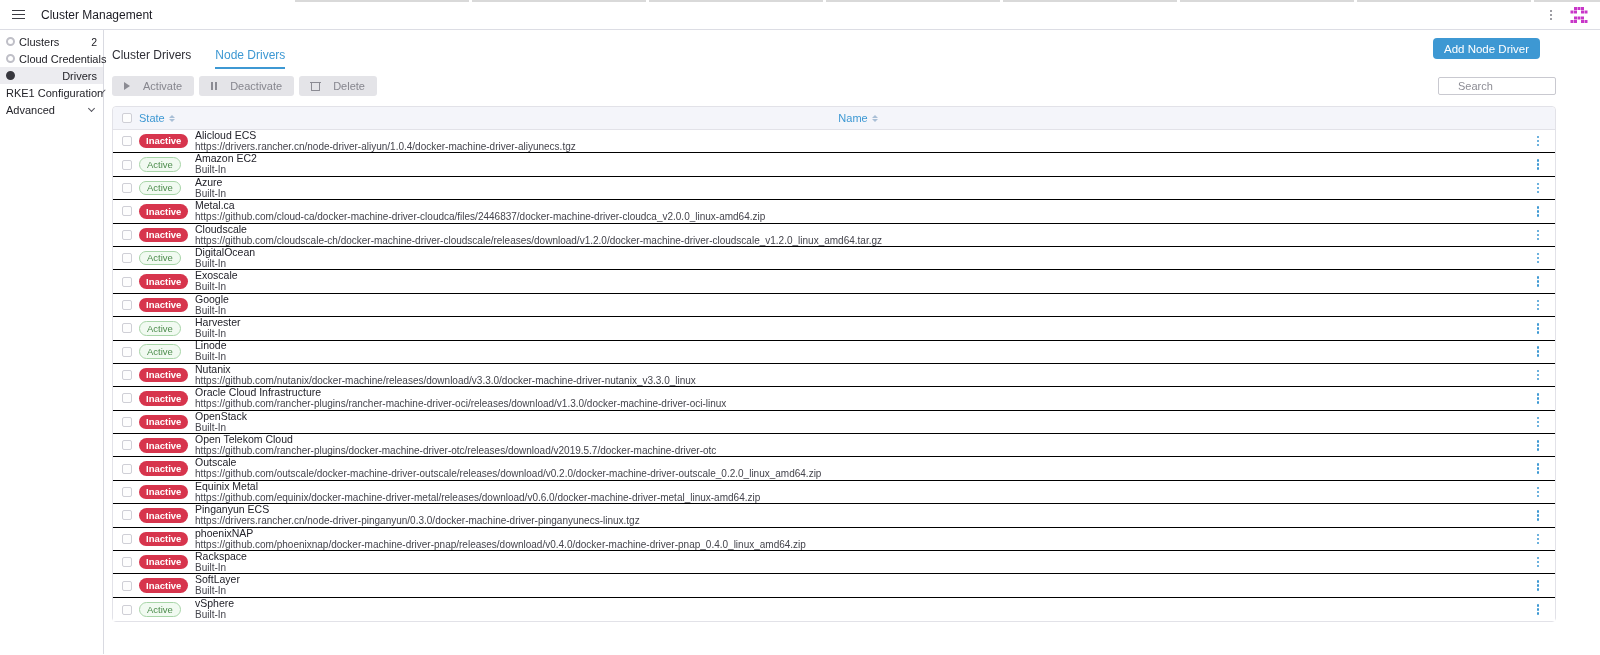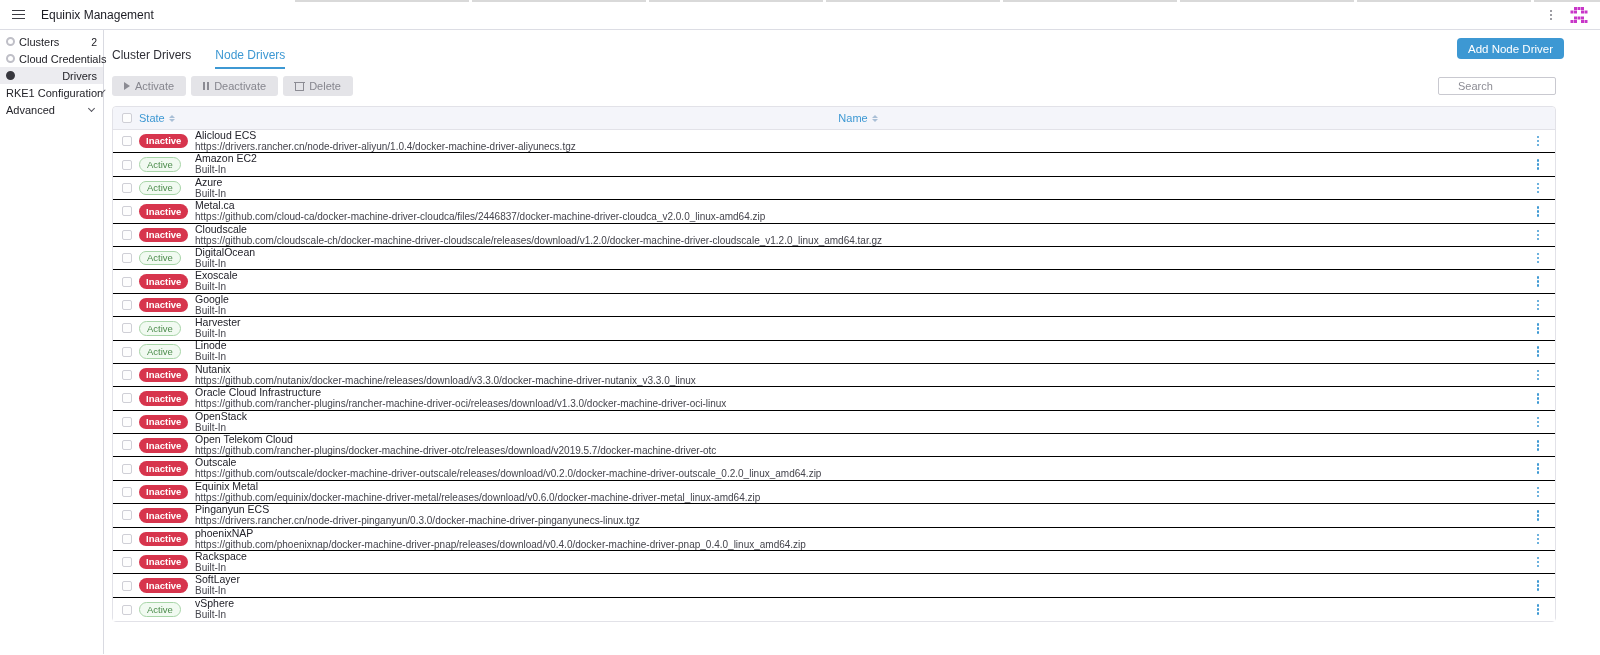--- a/index.html
+++ b/index.html
@@ -34,26 +34,26 @@
   .ring-icon.filled { border-color:#37373e; background:#37373e; }
   .side-count { margin-left:auto; font-size:10.5px; color:#232329; }
   .chevron { width:5px; height:5px; border-right:1.2px solid #55555e; border-bottom:1.2px solid #55555e;
     transform:rotate(45deg); margin-left:auto; margin-right:3px; margin-top:-3px; }
 
   
   .main { flex:1; padding:0 44px 0 8px; position:relative; }
   .tabs { display:flex; gap:24px; margin-top:18px; }
   .tab { font-size:12px; color:#2f2f36; padding-bottom:5px; cursor:pointer; border-bottom:2px solid transparent; }
   .tab.active { color:#3d98d3; border-bottom-color:#3d98d3; }
-  .add-btn { position:absolute; top:8px; right:36px; background:#3d98d3; color:#fff; font-size:11.5px;
+  .add-btn { position:absolute; top:8px; right:60px; background:#3d98d3; color:#fff; font-size:11.5px;
     height:21px; padding:0 11px; border:none; border-radius:4px; cursor:pointer; }
 
   .toolbar { margin-top:7px; display:flex; gap:5px; position:relative; }
   .tbtn { background:#e4e4e8; color:#86868e; font-size:11px; height:20px; padding:0 12px;
-    border:none; border-radius:3px; display:flex; align-items:center; gap:5px; cursor:default; }
+    border:none; border-radius:3px; display:flex; align-items:center; gap:13px; cursor:default; }
   .play-ico { width:0; height:0; border-top:4px solid transparent; border-bottom:4px solid transparent;
     border-left:6px solid #8b8b93; }
   .pause-ico { display:flex; gap:2px; }
   .pause-ico i { width:2px; height:8px; background:#8b8b93; }
   .trash-ico { width:9px; height:10px; position:relative; }
   .trash-ico:before { content:""; position:absolute; top:2px; left:0; right:0; bottom:0;
     border:1px solid #8b8b93; border-top:none; border-radius:0 0 1px 1px; }
   .trash-ico:after { content:""; position:absolute; top:1px; left:-1px; right:-1px; height:1px; background:#8b8b93; }
   .search-input { position:absolute; right:0; top:1px; width:118px; height:18px;
     border:1px solid #c9c9d0; border-radius:2px; font-size:11px; padding:0 19px; color:#333;
@@ -89,21 +89,21 @@
 <body>
 
 <div class="top-strip"></div>
 
 <div class="app-header">
   <span class="hamburger">
       <i></i>
       <i></i>
       <i></i>
     </span>
-  <span class="app-title">Equinix Management</span>
+  <span class="app-title">Cluster Management</span>
   <span class="header-right">
     <span class="kebab-v">
         <i></i>
         <i></i>
         <i></i>
       </span>
     <span class="avatar">
       <svg width="18" height="16" viewBox="0 0 18 16">
         <g fill="#c836c8">
           <rect x="4" y="0" width="3" height="3"></rect>

